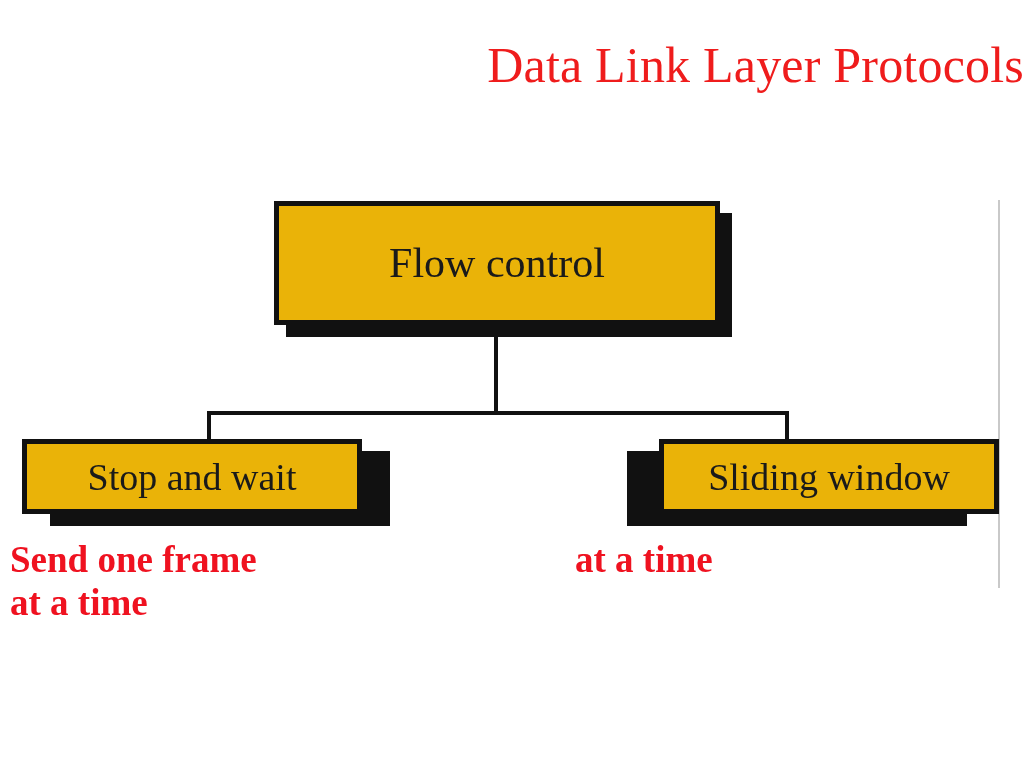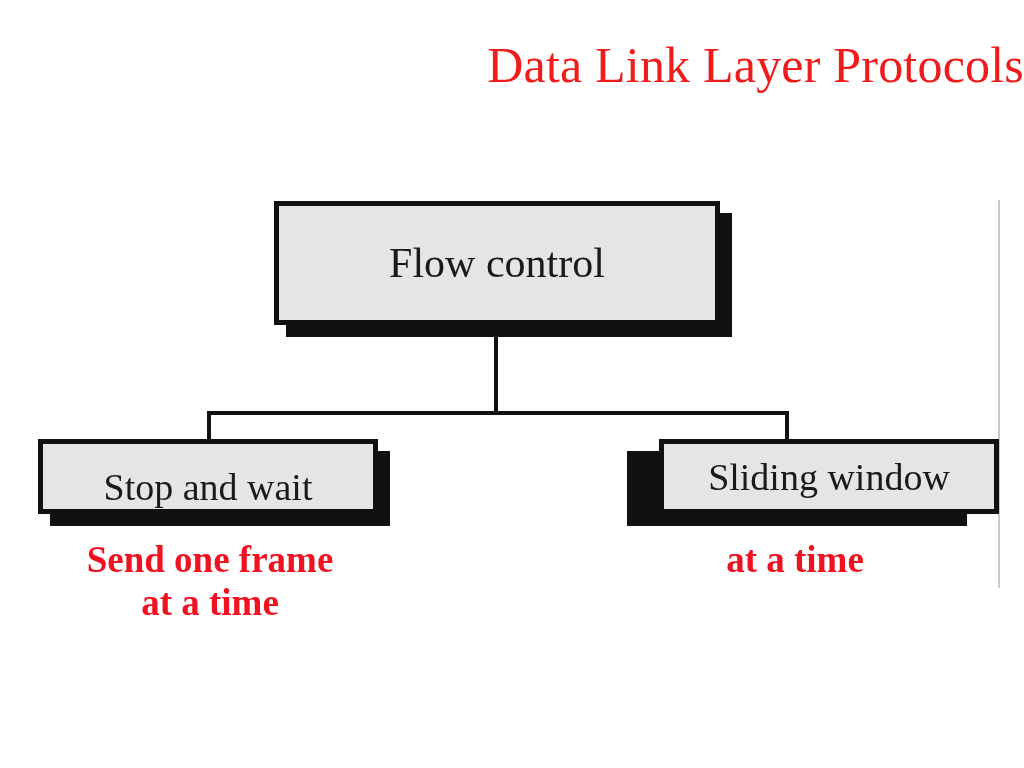--- a/index.html
+++ b/index.html
@@ -50,21 +50,21 @@
   
   .margin-rule {
     position: absolute;
     background: #c9c9c9;
   }
 
   
   .node {
     position: absolute;
     box-sizing: border-box;
-    background: #e5e5e5;
+    background: #eab308;
     border: 5px solid #111111;
     display: flex;
     align-items: center;
     justify-content: center;
     z-index: 3;
   }
   .node-shadow {
     position: absolute;
     background: #111111;
     z-index: 2;
@@ -84,25 +84,24 @@
   }
   #node-flow-control-shadow {
     left: 286px;
     top: 213px;
     width: 446px;
     height: 124px;
   }
   #node-flow-control .node-label { font-size: 42px; }
 
   #node-stop-and-wait {
-    left: 38px;
+    left: 22px;
     top: 439px;
     width: 340px;
     height: 75px;
-    align-items: flex-end;
   }
   #node-stop-and-wait-shadow {
     left: 50px;
     top: 451px;
     width: 340px;
     height: 75px;
   }
   #node-stop-and-wait .node-label { font-size: 38px; }
 
   #node-sliding-window {
@@ -121,21 +120,20 @@
   #node-sliding-window .node-label { font-size: 38px; }
 
   
   .caption {
     position: absolute;
     color: #ef1220;
     font-family: "Liberation Serif", "DejaVu Serif", serif;
     font-weight: 700;
     font-size: 37px;
     line-height: 43px;
-    text-align: center;
     z-index: 4;
   }
   #caption-stop-and-wait {
     left: 10px;
     top: 538px;
     width: 400px;
   }
   #caption-sliding-window {
     left: 575px;
     top: 538px;

